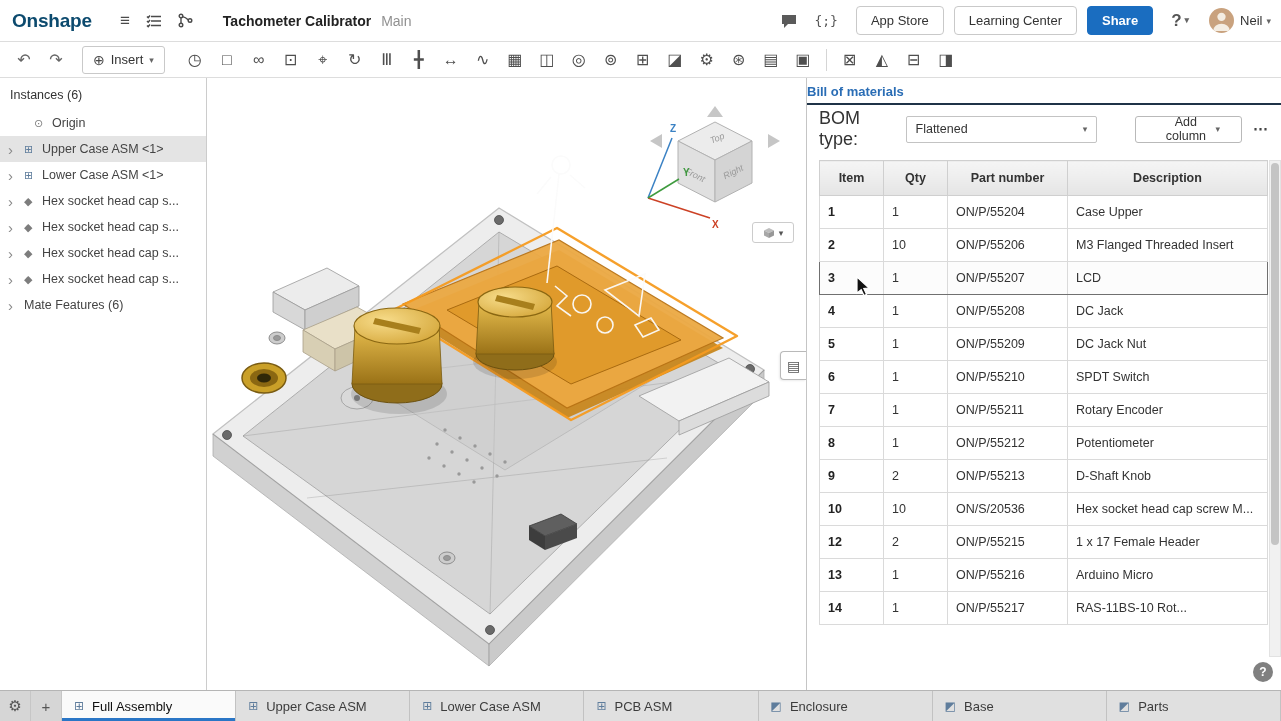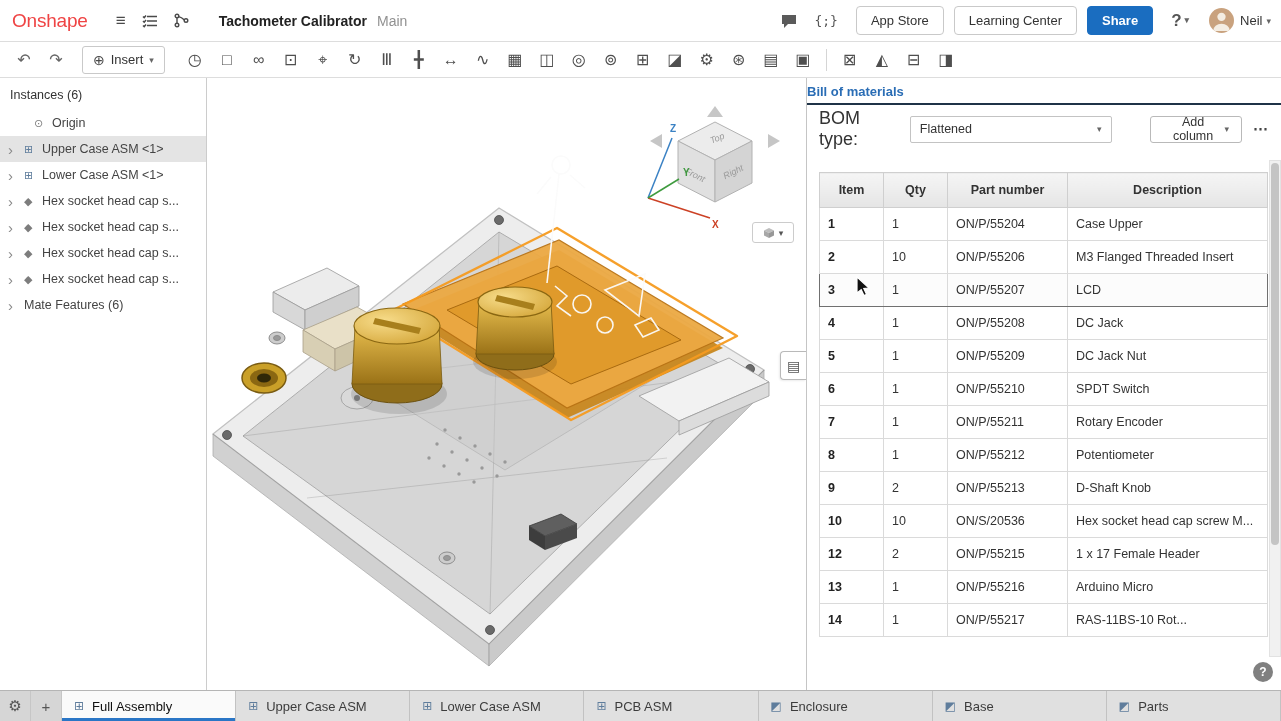--- a/index.html
+++ b/index.html
@@ -3,21 +3,21 @@
 <meta charset="utf-8">
 <style>
   * { margin:0; padding:0; box-sizing:border-box; }
   html,body { background:#fff; }
   body { font-family:"Liberation Sans","DejaVu Sans",sans-serif; }
   .app { position:relative; width:1281px; height:721px; background:#fff; overflow:hidden; color:#333; }
 
   
   .topbar { position:absolute; top:0; left:0; right:0; height:42px; background:#fff; border-bottom:1px solid #ddd;
             display:flex; align-items:center; padding:0 10px; z-index:20; }
-  .logo { font-size:19px; font-weight:normal; color:#ef4444; letter-spacing:-0.2px; margin:0 20px 0 2px; cursor:pointer; }
+  .logo { font-size:19px; font-weight:bold; color:#0c4a6e; letter-spacing:-0.2px; margin:0 20px 0 2px; cursor:pointer; }
   .hicon { background:none; border:none; color:#4a4a4a; font-size:17px; cursor:pointer; padding:4px 8px; line-height:1; display:flex; align-items:center; gap:3px; }
   .hicon .mono { font-family:"DejaVu Sans Mono",monospace; font-size:13px; color:#555; }
   h1.doctitle { font-size:14px; font-weight:bold; color:#222; margin-left:22px; white-space:nowrap; }
   .workspace { font-size:14px; color:#919191; margin-left:10px; }
   .spacer { flex:1; }
   .hbtn { height:29px; padding:0 14px; background:#fff; border:1px solid #c9c9c9; border-radius:4px; font-size:13px; color:#333; cursor:pointer; margin-left:10px; white-space:nowrap; }
   .hbtn.share { background:#1a6dc0; border-color:#1a6dc0; color:#fff; font-weight:bold; }
   .helpmenu { margin-left:10px; font-weight:bold; color:#555; }
   .caret { font-size:9px; color:#666; }
   .avatar { width:25px; height:25px; border-radius:50%; background:#c9a27e; margin-left:12px; overflow:hidden; cursor:pointer; flex:0 0 auto; display:flex; align-items:flex-end; justify-content:center; }
@@ -52,24 +52,24 @@
   .flyout-toggle { position:absolute; right:0; top:273px; width:26px; height:29px; background:#fff; border:1px solid #b9b9b9; border-right:none;
           border-radius:4px 0 0 4px; color:#555; font-size:14px; cursor:pointer; box-shadow:-1px 1px 2px rgba(0,0,0,.08); }
 
   
   .bom { position:absolute; top:78px; left:806px; width:475px; bottom:31px; background:#fff; border-left:1px solid #c5c5c5; z-index:12; }
   .bom-head { height:27px; line-height:27px; text-align:left; font-size:13px; font-weight:bold; color:#2a6db5; border-bottom:2px solid #1f3347; }
   .bom-controls { position:absolute; top:37px; left:12px; right:12px; height:28px; display:flex; align-items:center; }
   .bom-controls label { font-size:18px; color:#333; margin-right:12px; }
   .select { width:216px; height:27px; border:1px solid #c3c3c3; border-radius:2px; background:#fff; display:flex; align-items:center;
             justify-content:space-between; padding:0 9px; font-size:12.5px; color:#333; cursor:pointer; }
-  .addcol { margin-left:38px; height:27px; padding:0 12px; background:#fff; border:1px solid #b9b9b9; border-radius:3px; font-size:12.5px;
+  .addcol { margin-left:38px; height:27px; padding:0 21px; background:#fff; border:1px solid #b9b9b9; border-radius:3px; font-size:12.5px;
             color:#333; cursor:pointer; display:flex; align-items:center; gap:1px; }
   .overflow { margin-left:11px; background:none; border:none; font-size:15px; font-weight:bold; color:#444; cursor:pointer; letter-spacing:1px; }
-  .tablewrap { position:absolute; top:82px; left:12px; width:450px; height:497px; overflow:hidden;margin-top:12px; }
+  .tablewrap { position:absolute; top:82px; left:12px; width:450px; height:497px; overflow:hidden; }
   table.bomtable { border-collapse:collapse; table-layout:fixed; width:448px; }
   .bomtable th { height:35px; background:linear-gradient(#f5f5f5,#e5e5e5); border:1px solid #cfcfcf; font-size:12.5px; color:#333; text-align:center; font-weight:bold; }
   .bomtable td { height:33px; border:1px solid #dadada; font-size:12.5px; color:#333; padding:0 8px; white-space:nowrap; overflow:hidden; background:#fff; }
   .bomtable td:first-child { font-weight:bold; color:#222; }
   .bomtable tr.sel td { border-top:1px solid #707070; border-bottom:1px solid #707070; background:#fcfcfc; }
   .bomtable tr.sel td:first-child { border-left:1px solid #707070; }
   .bomtable tr.sel td:last-child { border-right:1px solid #707070; }
   .vscroll { position:absolute; top:82px; left:462px; width:12px; height:497px; background:#f1f1f1; border:1px solid #e2e2e2; cursor:pointer; }
   .vscroll .thumb { position:absolute; top:2px; left:1px; width:8px; height:382px; background:#c4c4c4; border-radius:5px; }
 

